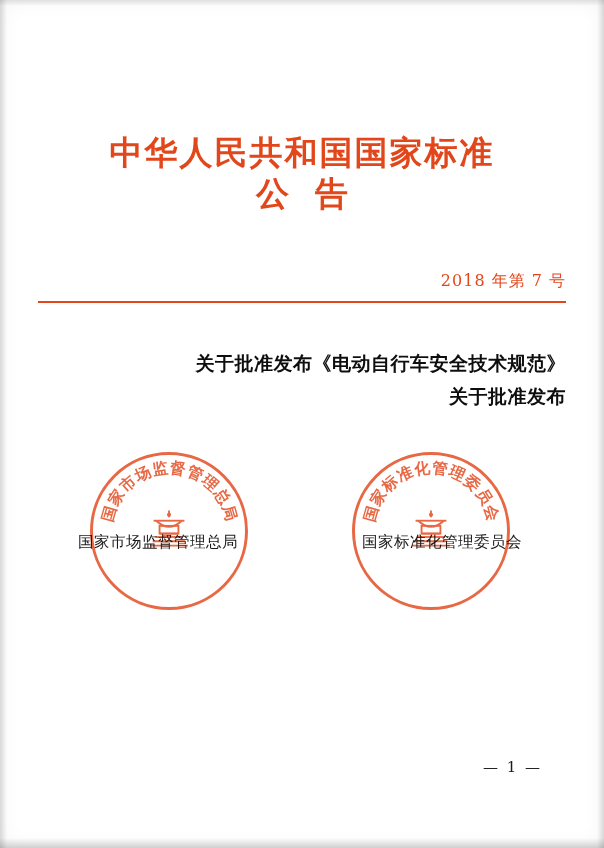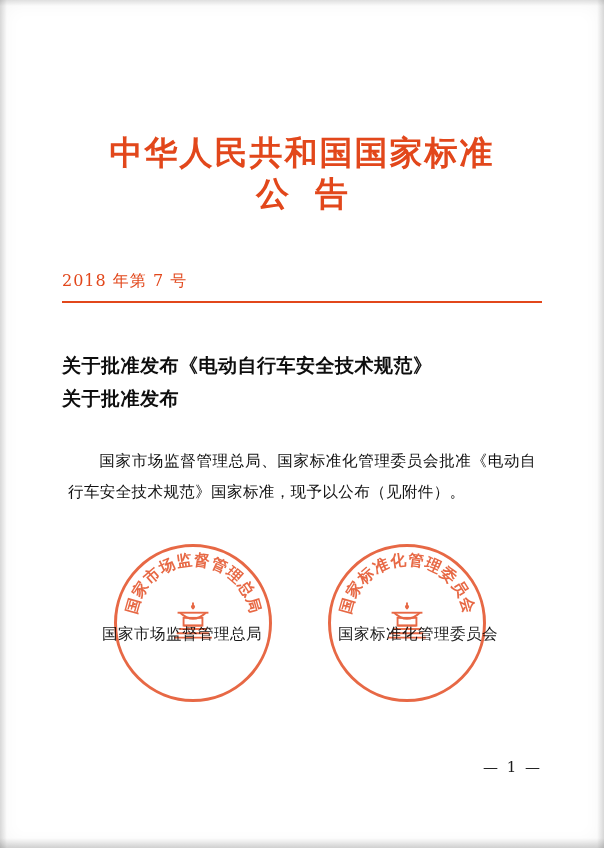--- a/index.html
+++ b/index.html
@@ -58,21 +58,21 @@
     position: absolute;
     left: 0; bottom: 0;
     width: 604px; height: 10px;
     background: linear-gradient(to top, rgba(0,0,0,0.16), rgba(0,0,0,0));
     z-index: 40;
   }
 
   .content {
     position: relative;
     z-index: 10;
-    padding: 0 62px;
+    padding: 0 38px;
   }
 
   .main-title {
     margin-top: 132px;
     text-align: center;
     color: #e2471b;
     font-family: "DejaVu Serif", "Liberation Serif", serif;
     font-size: 33px;
     font-weight: bold;
     letter-spacing: 2px;
@@ -85,39 +85,39 @@
     font-family: "DejaVu Serif", "Liberation Serif", serif;
     font-size: 33px;
     font-weight: bold;
     letter-spacing: 26px;
     text-indent: 26px;
     line-height: 1.3;
   }
 
   .issue-line {
     margin-top: 55px;
-    text-align: left;
+    text-align: right;
     color: #e2471b;
     font-family: "DejaVu Serif", "Liberation Serif", serif;
     font-size: 16px;
     letter-spacing: 1px;
   }
 
   .divider {
     margin: 9px auto 0 auto;
     width: 100%;
     height: 2px;
     background: #e2471b;
   }
 
   .doc-title {
     margin-top: 46px;
-    text-align: left;
+    text-align: right;
     color: #0e0e0e;
-    font-family: Liberation Sans, sans-serif;
+    font-family: Liberation Mono, monospace;
     font-size: 19px;
     font-weight: bold;
     line-height: 1.75;
     letter-spacing: 0.5px;
   }
 
   .body-text {
     margin-top: 30px;
     color: #111;
     font-family: "DejaVu Serif", "Liberation Serif", serif;
@@ -215,23 +215,20 @@
 
     <div class="issue-line">2018 年第 7 号</div>
 
     <div class="divider"></div>
 
     <div class="doc-title">
       <div>关于批准发布《电动自行车安全技术规范》</div>
       <div>关于批准发布</div>
     </div>
 
-    <div class="body-text">
-      <span class="indent"></span><span>国家市场监督管理总局、国家标准化管理委员会批准《电动自行车安全技术规范》国家标准，现予以公布（见附件）。</span>
-    </div>
 
     <div class="sign-area">
 
       <div class="seal seal-left">
         <div class="seal-inner">
           <svg class="seal-text-svg" width="159" height="159" viewBox="0 0 159 159">
             <defs>
               <path id="sealArcL" d="M 22,79.5 A 57.5,57.5 0 1 1 137,79.5"></path>
             </defs>
             <text>

